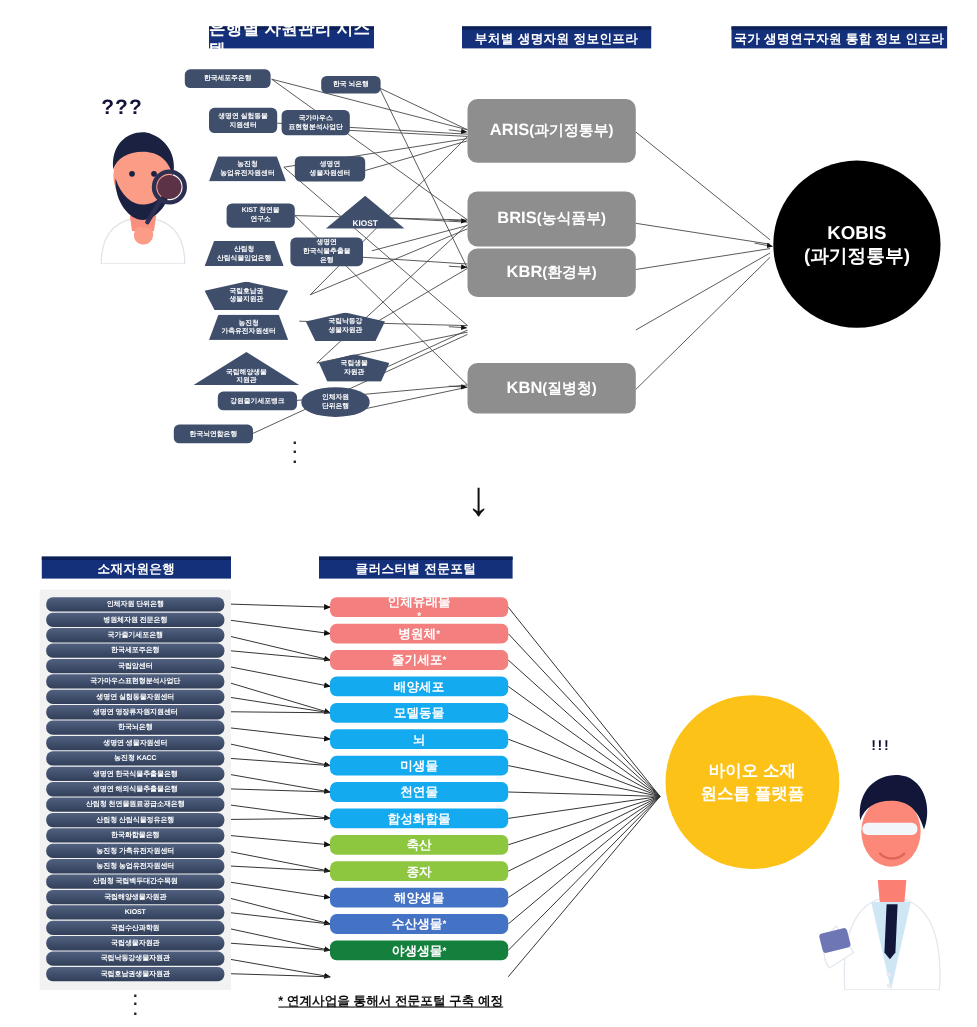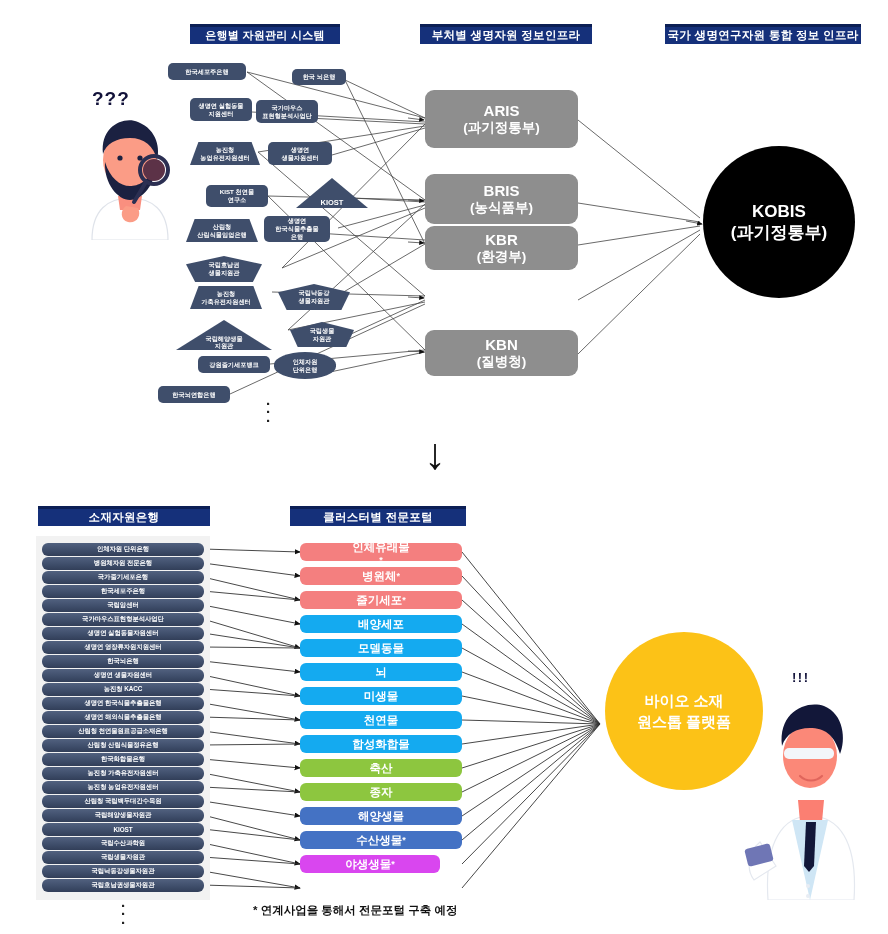--- a/index.html
+++ b/index.html
@@ -30,21 +30,21 @@
   }
   .bank.rect{border-radius:5px;}
   .bank.trapA{clip-path:polygon(12% 0,88% 0,100% 100%,0% 100%);}
   .bank.pent{clip-path:polygon(50% 0,100% 32%,88% 100%,12% 100%,0 32%);}
   .bank.tri{clip-path:polygon(50% 0,100% 100%,0 100%);}
   .bank.cloud{border-radius:50%/46%;}
 
   
   .min{
     position:absolute;background:#8e8e8e;color:#ffffff;border-radius:9px;
-    display:flex;flex-direction:column;align-items:center;justify-content:center;
+    display:flex;flex-direction:row;align-items:center;justify-content:center;
     font-size:15px;line-height:1.18;font-weight:bold;text-align:center;
   }
   .min .sub{font-size:13.5px;font-weight:bold;}
 
   
   .kobis{
     position:absolute;border-radius:50%;background:#000000;color:#ffffff;
     display:flex;flex-direction:column;align-items:center;justify-content:center;
     font-size:17px;font-weight:bold;line-height:1.25;text-align:center;
   }
@@ -70,21 +70,21 @@
     box-sizing:border-box;
   }
   .cb .star{font-size:9px;vertical-align:super;}
 
   
   .onestop{
     position:absolute;border-radius:50%;background:#fcc217;color:#ffffff;
     display:flex;flex-direction:column;align-items:center;justify-content:center;
     font-size:15px;font-weight:bold;line-height:1.4;text-align:center;
   }
-  .footnote{position:absolute;font-size:11.5px;font-weight:bold;color:#111;}
+  .footnote{position:absolute;font-size:11.5px;font-weight:bold;color:#111;text-decoration:underline;}
   .qmark{position:absolute;font-size:19px;font-weight:bold;color:#12123a;letter-spacing:1px;}
   .emark{position:absolute;font-size:13px;font-weight:bold;color:#12123a;letter-spacing:1.5px;}
   .char{position:absolute;}
 </style>
 </head>
 <body>
 
 <div class="stage">
 
   <svg class="wires" viewBox="0 0 888 934">
@@ -173,21 +173,21 @@
       <path d="M462,744 L600,724"></path>
       <path d="M462,768 L600,724"></path>
       <path d="M462,792 L600,724"></path>
       <path d="M462,816 L600,724"></path>
       <path d="M462,840 L600,724"></path>
       <path d="M462,864 L600,724"></path>
       <path d="M462,888 L600,724"></path>
     </g>
   </svg>
 
-  <div class="hdr h-top" style="left:190px;top:24px;width:150px;height:20px;font-size:11px;">은행별 자원관리 시스템</div>
+  <div class="hdr h-top" style="left:190px;top:24px;width:150px;height:20px;font-size:15px;">은행별 자원관리 시스템</div>
   <div class="hdr h-top" style="left:420px;top:24px;width:172px;height:20px;font-size:11.5px;">부처별 생명자원 정보인프라</div>
   <div class="hdr h-top" style="left:665px;top:24px;width:196px;height:20px;font-size:11.5px;">국가 생명연구자원 통합 정보 인프라</div>
 
   <div class="qmark" style="left:92px;top:88px;">???</div>
   <svg class="char" style="left:74px;top:110px;" width="112" height="130" viewBox="0 0 112 130">
     <path d="M18,130 C18,100 34,88 56,88 C78,88 94,100 94,130 Z" fill="#ffffff" stroke="#dfe3ea" stroke-width="1.2"></path>
     <path d="M44,86 L68,86 L66,100 L46,100 Z" fill="#f98f7f"></path>
     <ellipse cx="56" cy="50" rx="27" ry="30" fill="#fb9c86"></ellipse>
     <path d="M29,44 C26,16 50,6 64,12 C84,20 86,40 83,50 C80,36 70,28 56,28 C42,28 32,34 29,44 Z" fill="#1b2141"></path>
     <path d="M31,52 C30,74 44,90 56,90 C68,90 82,74 81,56 C74,72 64,76 56,76 C46,76 36,68 31,52 Z" fill="#1b2141"></path>
@@ -307,21 +307,21 @@
   <div class="cb" style="left:300px;top:687px;width:162px;background:#14aaf0;">미생물</div>
   <div class="cb" style="left:300px;top:711px;width:162px;background:#14aaf0;">천연물</div>
   <div class="cb" style="left:300px;top:735px;width:162px;background:#14aaf0;">합성화합물</div>
   <div class="cb" style="left:300px;top:759px;width:162px;background:#8dc63f;">축산</div>
   <div class="cb" style="left:300px;top:783px;width:162px;background:#8dc63f;">종자</div>
   <div class="cb" style="left:300px;top:807px;width:162px;background:#4472c4;">해양생물</div>
   <div class="cb" style="left:300px;top:831px;width:162px;background:#4472c4;">
     <span>수산생물</span>
       <span class="star">*</span>
   </div>
-  <div class="cb" style="left:300px;top:855px;width:140px;background:#d946ef;">
+  <div class="cb" style="left:300px;top:855px;width:162px;background:#15803d;">
     <span>야생생물</span>
       <span class="star">*</span>
   </div>
 
   <div class="onestop" style="left:605px;top:632px;width:158px;height:158px;">
     <span>바이오 소재</span>
     <span>원스톱 플랫폼</span>
   </div>
 
   <div class="emark" style="left:792px;top:670px;">!!!</div>

